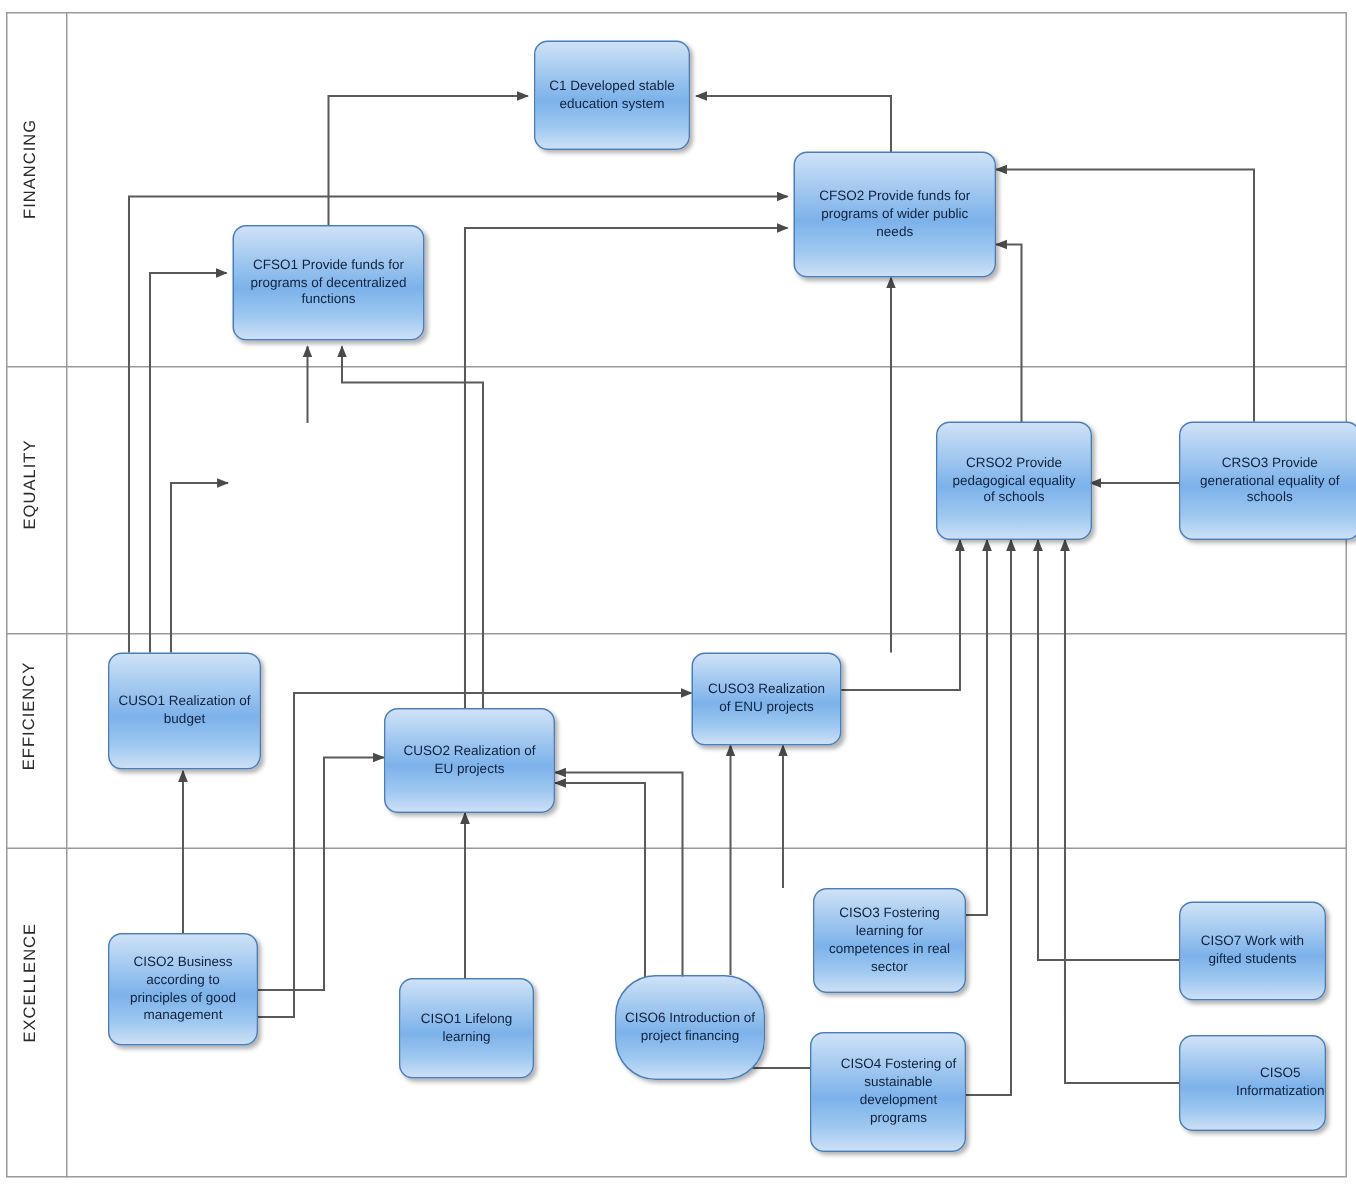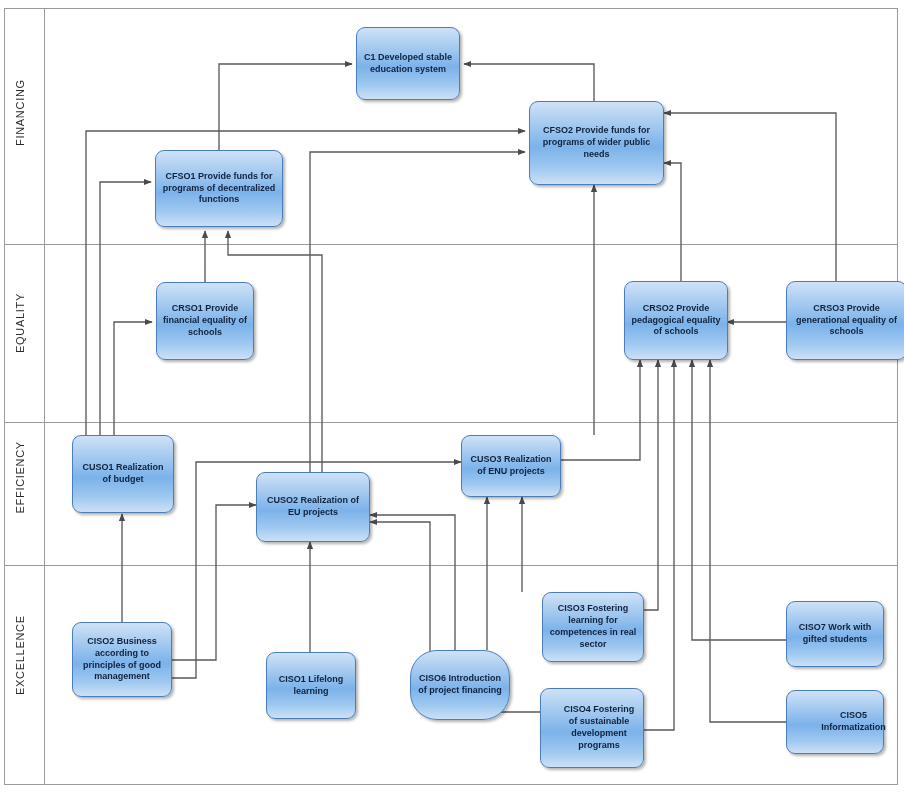--- a/index.html
+++ b/index.html
@@ -10,21 +10,21 @@
   .lane-sep{position:absolute;top:8px;width:0;height:777px;border-left:1px solid #9a9a9a;}
   .lane-label{position:absolute;left:0;width:40px;text-align:center;
      font-size:11px;letter-spacing:.7px;color:#2b2b2b;font-weight:400;
      transform-origin:center center;}
   .lane-label span{display:block;transform:rotate(-90deg);white-space:nowrap;}
   svg#wires{position:absolute;left:0;top:0;width:904px;height:793px;pointer-events:none;}
   .node{position:absolute;box-sizing:border-box;border:1px solid #4a7ebb;border-radius:9px;
         background:linear-gradient(to bottom,#cfe2f7 0%,#b3d2f2 18%,#7cb2ea 55%,#9ec8f0 80%,#cde0f6 100%);
         box-shadow:2px 2px 3px rgba(0,0,0,.30);
         display:flex;align-items:center;justify-content:center;text-align:center;
-        color:#10223e;font-weight:bold;font-size:9px;line-height:1.32;padding:3px 5px;}
+        color:#10223e;font-weight:normal;font-size:9px;line-height:1.32;padding:3px 5px;}
   .node span{display:block;}
 </style>
 </head>
 <body>
 
 <div id="canvas">
 
   <div id="frame"></div>
 
   <div class="lane-sep" style="left:44px;"></div>
@@ -111,23 +111,20 @@
   </div>
 
   <div class="node" style="left:155px;top:150px;width:128px;height:77px;">
     <span>CFSO1 Provide funds for programs of decentralized functions</span>
   </div>
 
   <div class="node" style="left:529px;top:101px;width:135px;height:84px;">
     <span>CFSO2 Provide funds for programs of wider public needs</span>
   </div>
 
-  <div class="node" style="left:156px;top:282px;width:98px;height:78px;">
-    <span>CRSO1 Provide financial equality of schools</span>
-  </div>
 
   <div class="node" style="left:624px;top:281px;width:104px;height:79px;text-align:center;">
     <span>CRSO2 Provide pedagogical equality of schools</span>
   </div>
 
   <div class="node" style="left:786px;top:281px;width:121px;height:79px;text-align:center;">
     <span>CRSO3 Provide generational equality of schools</span>
   </div>
 
   <div class="node" style="left:72px;top:435px;width:102px;height:78px;">

